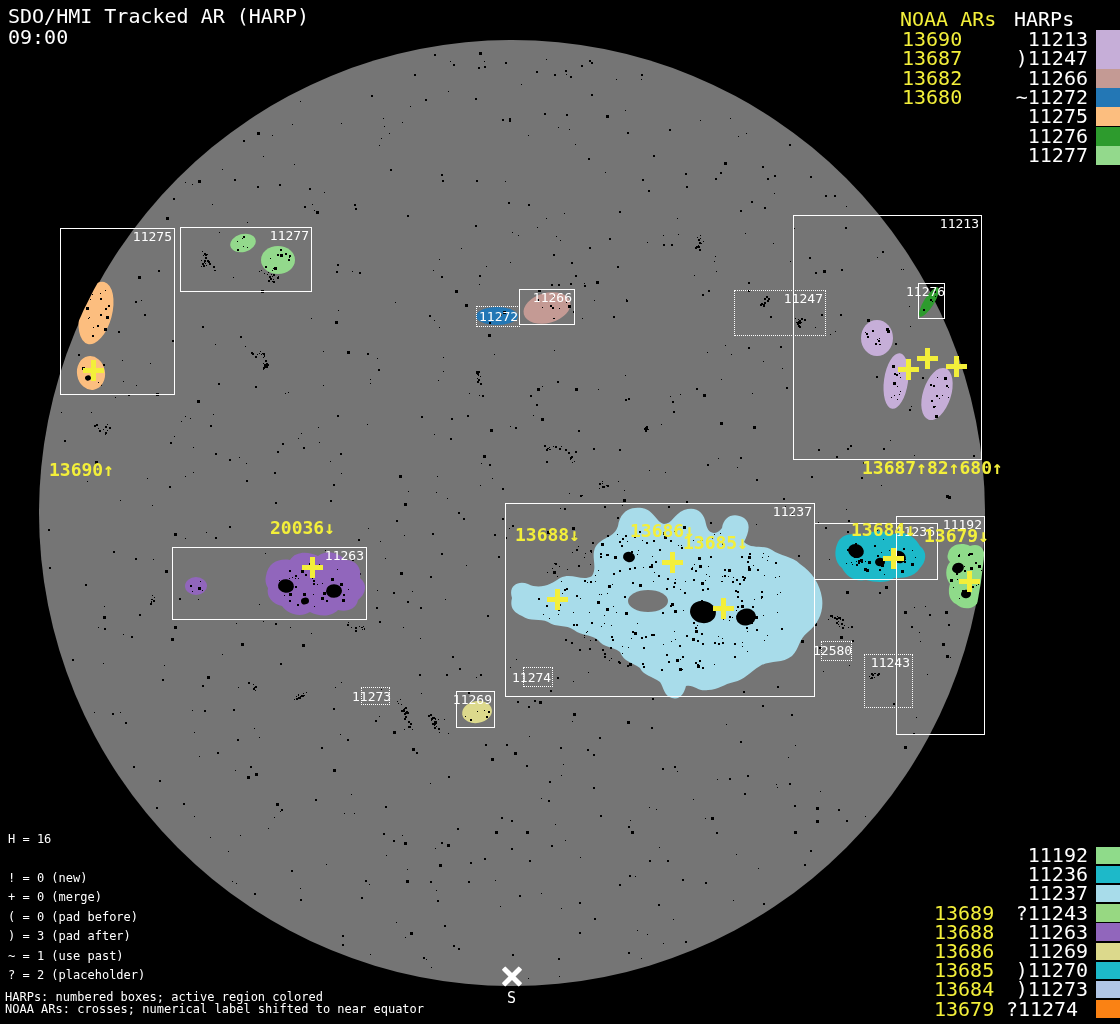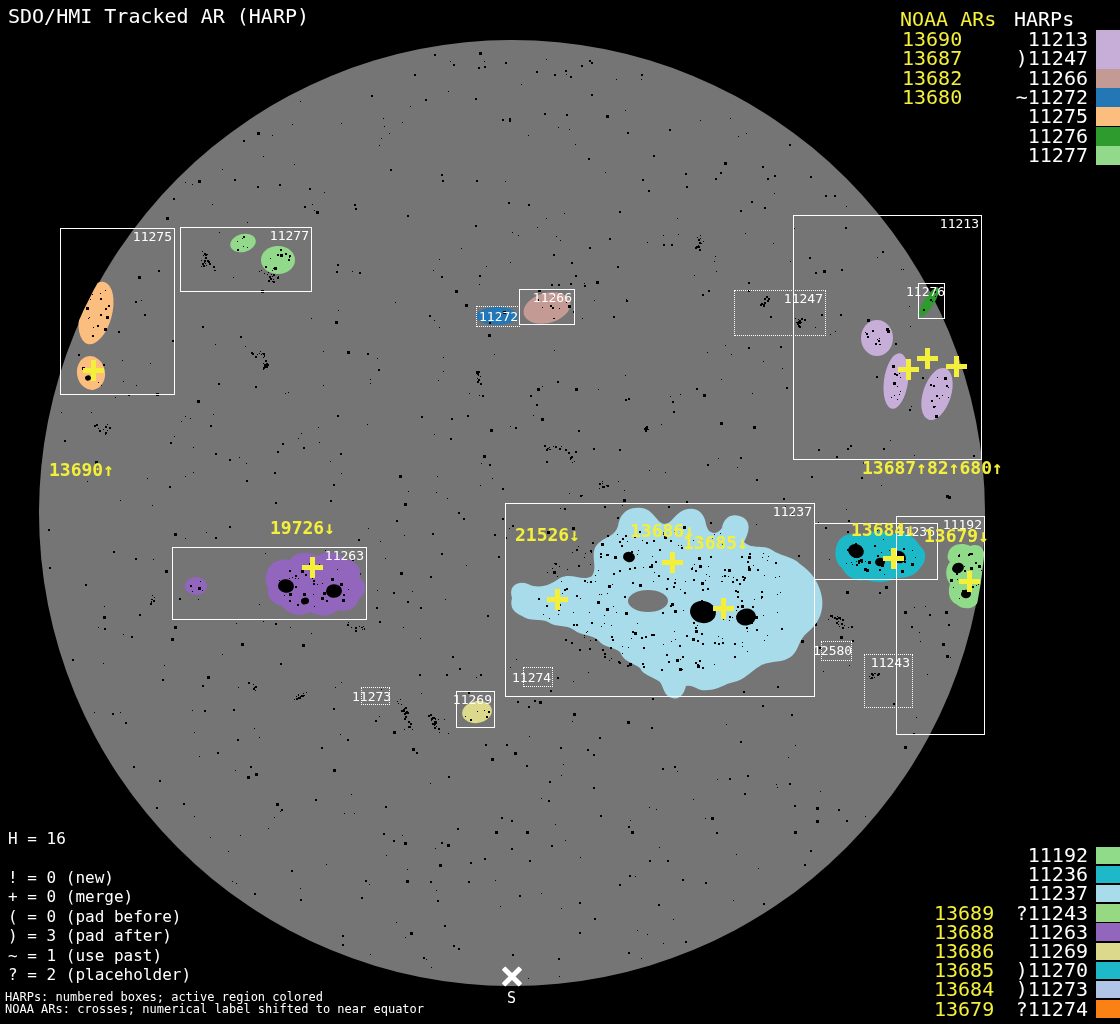--- a/index.html
+++ b/index.html
@@ -7,21 +7,21 @@
          font-family:"DejaVu Sans Mono","Liberation Mono",monospace;}
   #disk-svg{position:absolute;left:0;top:0;}
   .abs{position:absolute;}
   .white{color:#ffffff;}
   .yellow{color:#f3ef3a;}
   .title-line{font-size:20px;line-height:21px;color:#fff;white-space:pre;}
   .leg-hdr{font-size:20px;line-height:20px;white-space:pre;}
   .leg-noaa{position:absolute;left:0;top:0;width:60px;font-size:20px;line-height:19px;color:#f3ef3a;}
   .leg-harp{position:absolute;font-size:20px;line-height:19px;color:#fff;text-align:right;width:92px;}
   .leg-swatch{position:absolute;width:24px;}
-  .bl-line{font-size:16px;line-height:20px;color:#fff;white-space:pre;}
+  .bl-line{font-size:12px;line-height:20px;color:#fff;white-space:pre;}
   .note-line{font-size:12px;line-height:12px;color:#fff;white-space:pre;}
   .hbox{position:absolute;box-sizing:border-box;}
   .hbox.solid{border:1px solid #fff;}
   .hbox.dotted{border:1px dotted #fff;}
   .hbox-label{position:absolute;top:1px;right:2px;font-size:13px;line-height:13px;color:#fff;white-space:pre;}
   .free-label{position:absolute;font-size:13px;line-height:13px;color:#fff;white-space:pre;}
   .noaa-label{position:absolute;font-size:18px;line-height:14px;font-weight:bold;color:#f3ef3a;white-space:pre;}
   .cross{position:absolute;width:21px;height:21px;}
   .cross::before{content:"";position:absolute;left:0;top:8px;width:21px;height:5px;background:#f3ef3a;}
   .cross::after{content:"";position:absolute;left:8px;top:0;width:5px;height:21px;background:#f3ef3a;}
@@ -1709,30 +1709,31 @@
       <div class="cross" style="left: 302px; top: 557px;"></div>
       <div class="cross" style="left: 547px; top: 589px;"></div>
       <div class="cross" style="left: 662px; top: 552px;"></div>
       <div class="cross" style="left: 713px; top: 598px;"></div>
       <div class="cross" style="left: 883px; top: 548px;"></div>
       <div class="cross" style="left: 959px; top: 571px;"></div>
     </div>
   <div id="labels-layer" class="abs" style="left:0;top:0;">
       <div class="noaa-label" style="left: 49px; top: 463px;">13690↑</div>
       <div class="noaa-label" style="left: 862px; top: 461px;">13687↑82↑680↑</div>
-      <div class="noaa-label" style="left: 270px; top: 521px;">19726↓</div>
-      <div class="noaa-label" style="left: 515px; top: 528px;">21526↓</div>
+      <div class="noaa-label" style="left: 270px; top: 521px;">20036↓</div>
+      <div class="noaa-label" style="left: 515px; top: 528px;">13688↓</div>
       <div class="noaa-label" style="left: 630px; top: 524px;">13686↓</div>
       <div class="noaa-label" style="left: 683px; top: 536px;">13685↓</div>
       <div class="noaa-label" style="left: 851px; top: 523px;">13684↓</div>
       <div class="noaa-label" style="left: 924px; top: 529px;">13679↓</div>
     </div>
 
   <div class="abs" style="left:8px;top:6px;">
     <div class="title-line">SDO/HMI Tracked AR (HARP)</div>
+    <div class="title-line">09:00</div>
   </div>
 
   <div>
     <div class="abs leg-hdr yellow" style="left:900px;top:9px;">NOAA ARs</div>
     <div class="abs leg-hdr white" style="left:1014px;top:9px;">HARPs</div>
     <div id="tr-rows">
         <div class="abs leg-noaa" style="left: 902px; top: 30px;">13690</div>
         <div class="leg-harp" style="left: 996px; top: 30px;">11213</div>
         <div class="leg-swatch" style="left: 1096px; top: 30px; height: 19.3px; background: rgb(198, 174, 216);"></div>
         <div class="abs leg-noaa" style="left: 902px; top: 49.3px;">13687</div>
@@ -1769,21 +1770,21 @@
       <div class="abs leg-noaa" style="left: 934px; top: 942px;">13686</div>
       <div class="leg-harp" style="left: 996px; top: 942px;">11269</div>
       <div class="leg-swatch" style="left: 1096px; top: 942.5px; height: 17.5px; background: rgb(220, 217, 140);"></div>
       <div class="abs leg-noaa" style="left: 934px; top: 961.2px;">13685</div>
       <div class="leg-harp" style="left: 996px; top: 961.2px;">)11270</div>
       <div class="leg-swatch" style="left: 1096px; top: 961.7px; height: 17.5px; background: rgb(29, 185, 201);"></div>
       <div class="abs leg-noaa" style="left: 934px; top: 980.4px;">13684</div>
       <div class="leg-harp" style="left: 996px; top: 980.4px;">)11273</div>
       <div class="leg-swatch" style="left: 1096px; top: 980.9px; height: 17.5px; background: rgb(177, 198, 230);"></div>
       <div class="abs leg-noaa" style="left: 934px; top: 999.6px;">13679</div>
-      <div class="leg-harp" style="left: 996px; top: 999.6px;">?11274</div>
+      <div class="leg-harp" style="left: 996px; top: 999.6px; text-align: center;">?11274</div>
       <div class="leg-swatch" style="left: 1096px; top: 1000.1px; height: 17.5px; background: rgb(250, 130, 20);"></div>
     </div>
 
   <div>
     <div class="abs bl-line" style="left:8px;top:829px;">H = 16</div>
     <div id="bl-lines">
         <div class="abs bl-line" style="left: 8px; top: 868px;">! = 0 (new)</div>
         <div class="abs bl-line" style="left: 8px; top: 887.4px;">+ = 0 (merge)</div>
         <div class="abs bl-line" style="left: 8px; top: 906.8px;">( = 0 (pad before)</div>
         <div class="abs bl-line" style="left: 8px; top: 926.2px;">) = 3 (pad after)</div>

